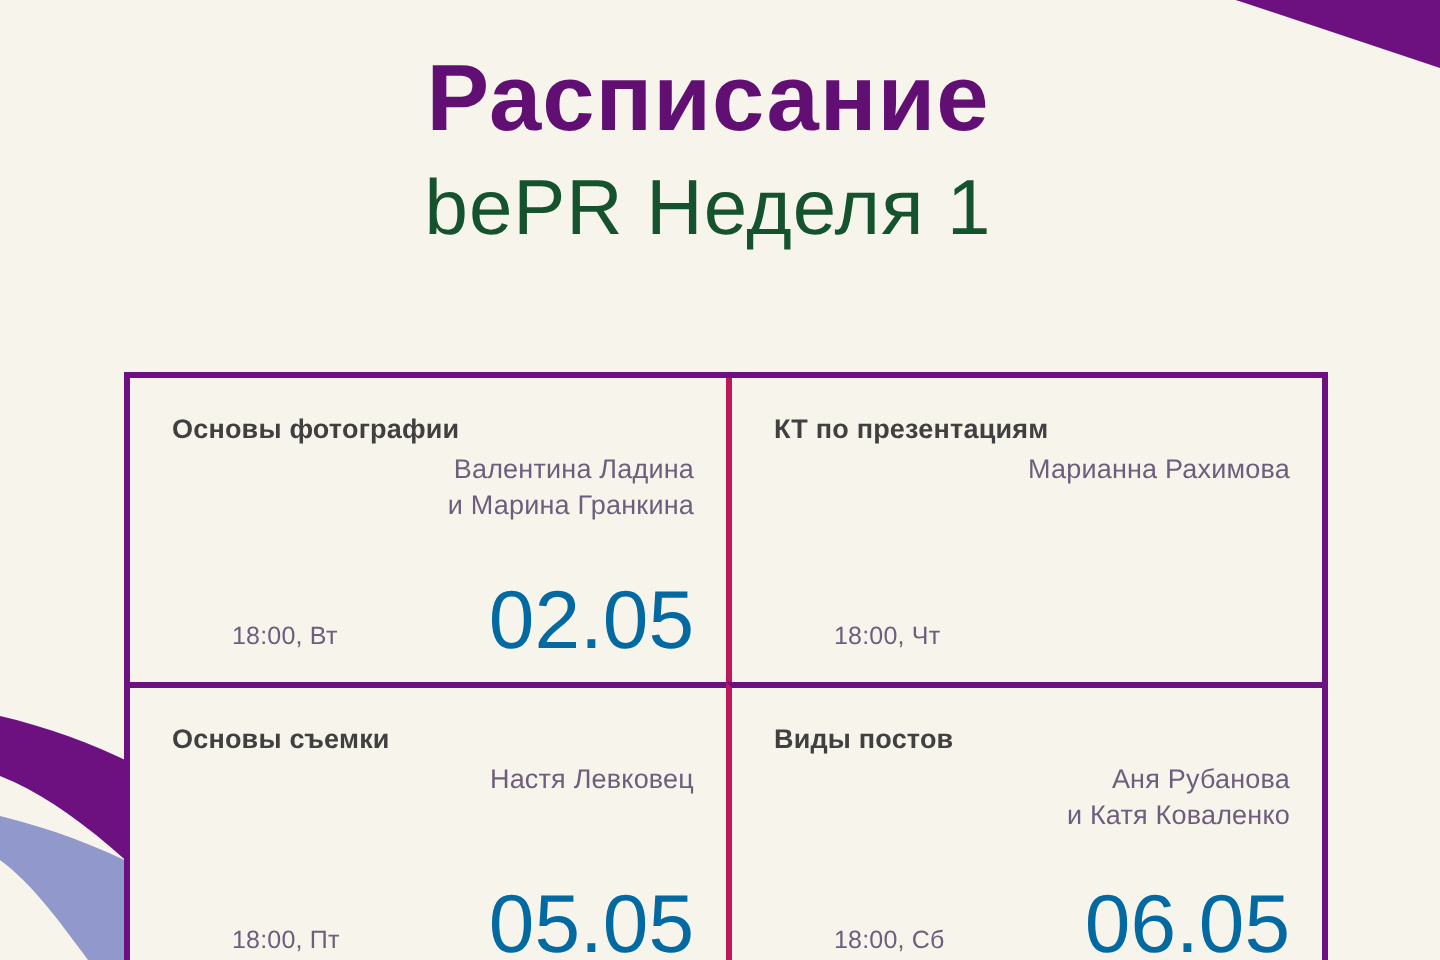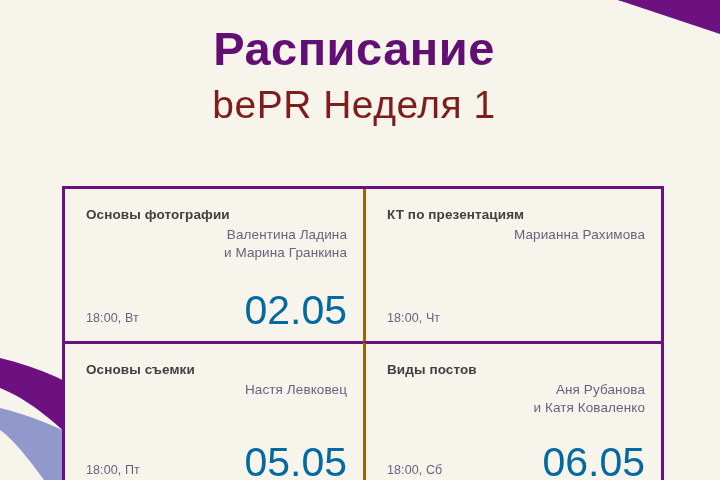--- a/index.html
+++ b/index.html
@@ -56,21 +56,21 @@
     letter-spacing: 0.5px;
     color: #620f73;
     line-height: 1.05;
   }
   #poster-subtitle {
     margin: 0;
     padding-top: 12px;
     font-size: 39px;
     font-weight: 300;
     letter-spacing: 0.5px;
-    color: #7f1d1d;
+    color: #14532d;
     line-height: 1.05;
   }
 
   
   #schedule-grid {
     position: absolute;
     left: 62px;
     top: 186px;
     width: 602px;
     height: 320px;
@@ -82,21 +82,21 @@
     background: #f7f4ec;
   }
 
   .schedule-card {
     position: relative;
     box-sizing: border-box;
     padding: 18px 16px 12px 21px;
     overflow: hidden;
   }
   .schedule-card.col-right {
-    border-left: 3px solid #a16207;
+    border-left: 3px solid #be185d;
   }
   .schedule-card.row-bottom {
     border-top: 3px solid #6d1180;
   }
 
   .card-title {
     font-size: 13.5px;
     font-weight: bold;
     color: #404040;
     line-height: 1.25;
@@ -124,20 +124,21 @@
     display: flex;
     align-items: flex-end;
     justify-content: space-between;
   }
   .card-time {
     font-size: 12.5px;
     color: #6d5f7c;
     letter-spacing: 0.1px;
     padding-bottom: 5px;
     white-space: nowrap;
+    margin-left: 30px;
   }
   .card-date {
     font-size: 41px;
     font-weight: 300;
     color: #0369a1;
     letter-spacing: 0px;
     line-height: 0.95;
     white-space: nowrap;
   }
 </style>

